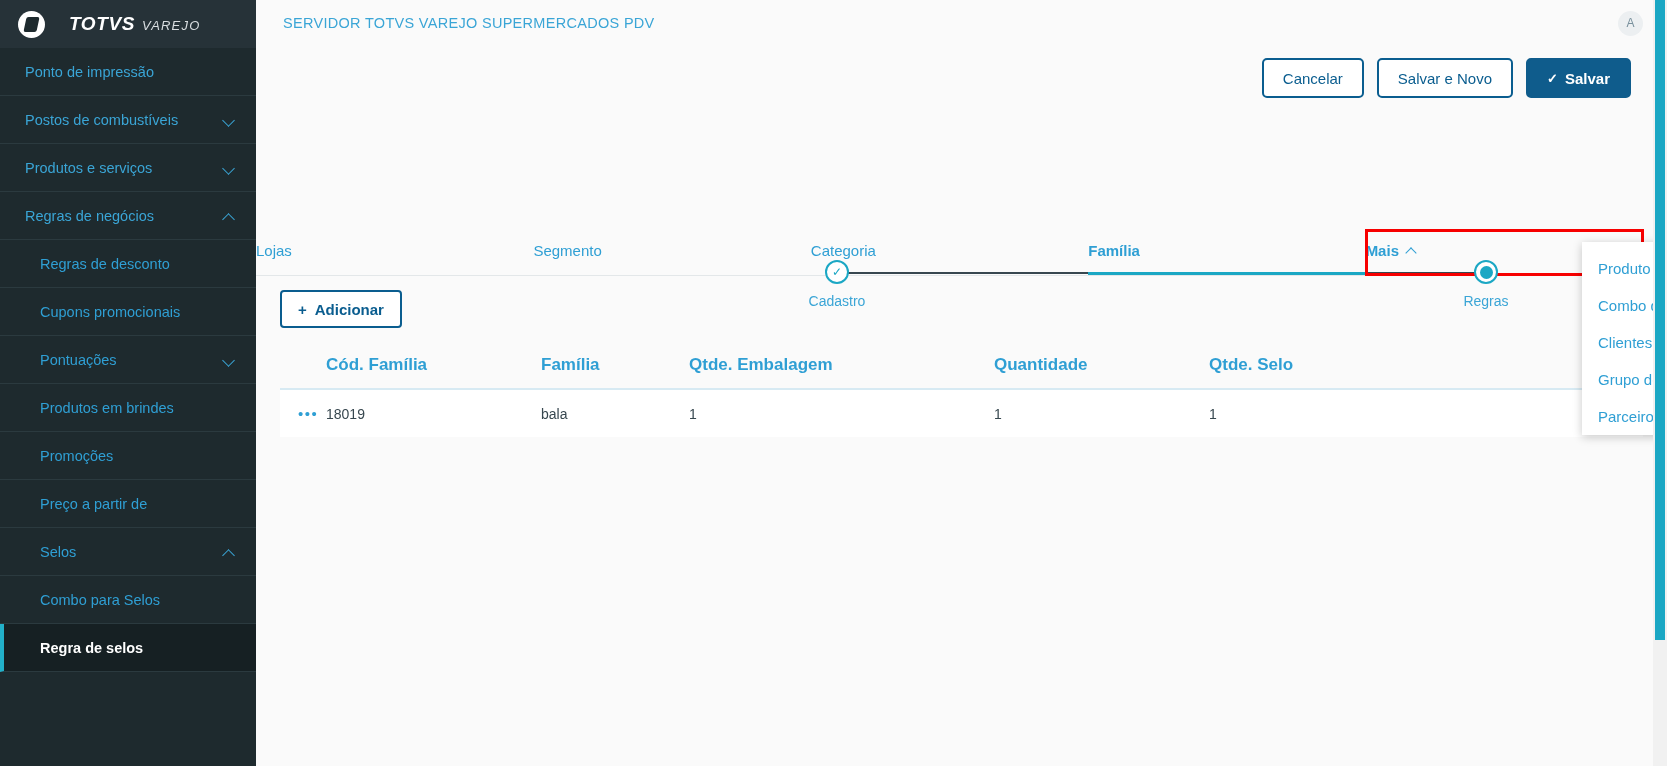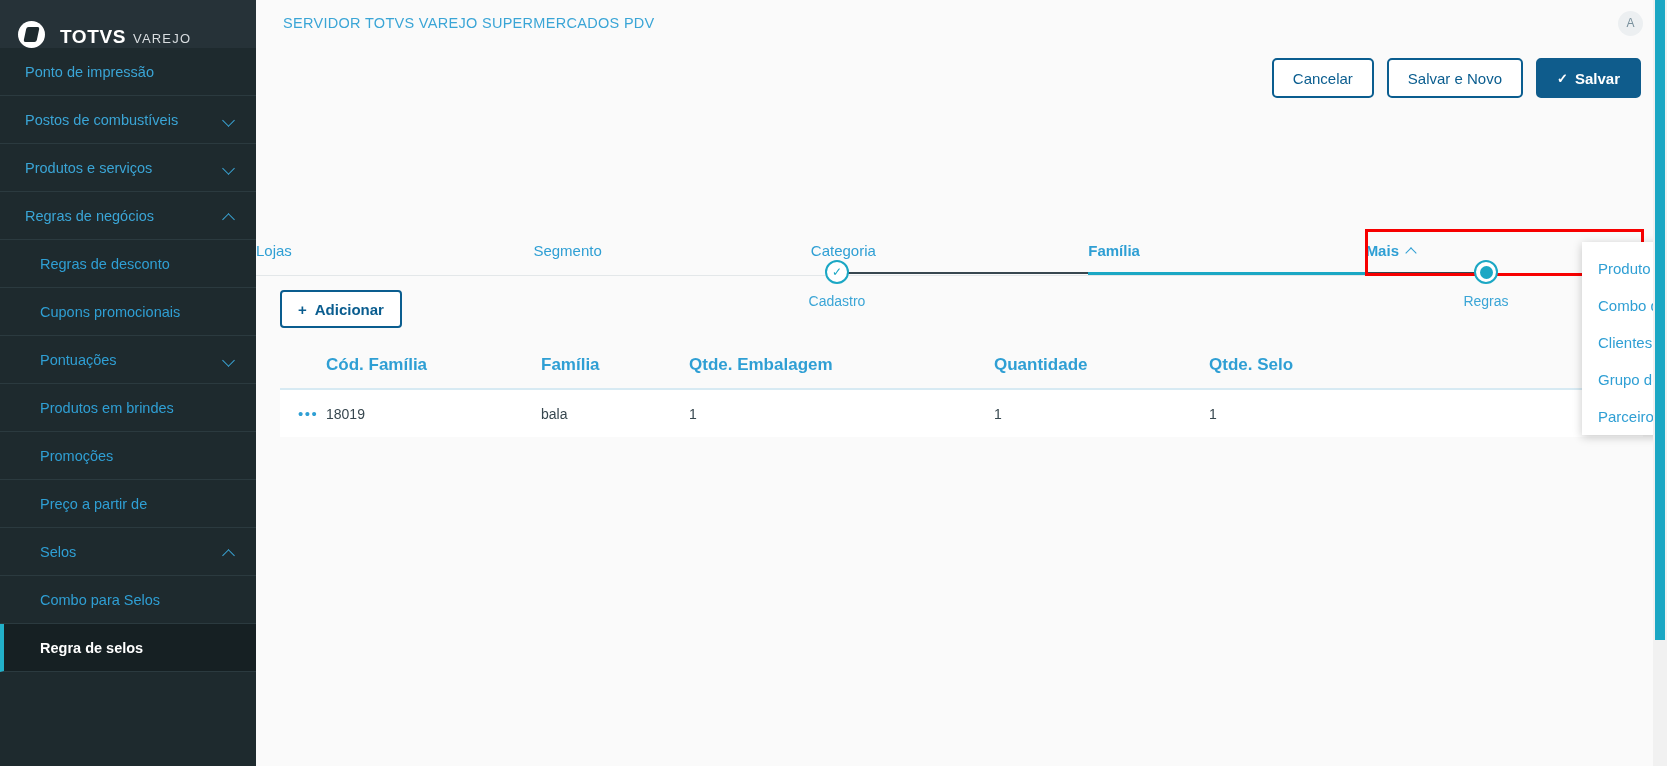--- a/index.html
+++ b/index.html
@@ -14,24 +14,25 @@
   
   .sidebar {
     width: 256px; height: 766px;
     background: #1e2a2e;
     flex: 0 0 256px;
     overflow: hidden;
     position: relative;
   }
   .brand {
     height: 48px;
-    display: flex; align-items: flex-end;
+    display: flex; align-items: center;
     padding-left: 18px;
-    gap: 15px;
+    gap: 24px;
     background: #263238;
+    font-style: italic;
   }
   .brand-mark {
     width: 27px; height: 27px; border-radius: 50%;
     background: #fff; position: relative; flex: 0 0 27px;
   }
   .brand-mark::after{
     content:""; position:absolute; left:7px; top:6px;
     width: 13px; height: 15px; background:#1e2a2e;
     transform: skewX(-12deg);
     border-radius: 2px;
@@ -80,21 +81,21 @@
   }
   .avatar {
     width: 25px; height: 25px; border-radius:50%;
     background: #eceff1; color:#78909c;
     display:flex; align-items:center; justify-content:center;
     font-size:12px;
   }
 
   .actions {
     display:flex; justify-content:flex-end; gap:13px;
-    padding: 12px 26px 0 0;
+    padding: 12px 36px 0 0;
   }
   .btn {
     height: 40px; border-radius: 5px; font-size: 15px;
     display:flex; align-items:center; justify-content:center; gap:7px;
     cursor:pointer; padding: 0 19px; white-space:nowrap;
   }
   .btn-outline { border: 2px solid #0a5d8f; color:#0a5d8f; background:#fff; }
   .btn-primary { border: 2px solid #0f5c8c; background:#0f5c8c; color:#fff; font-weight:bold; }
   .check { font-size: 13px; }
 

